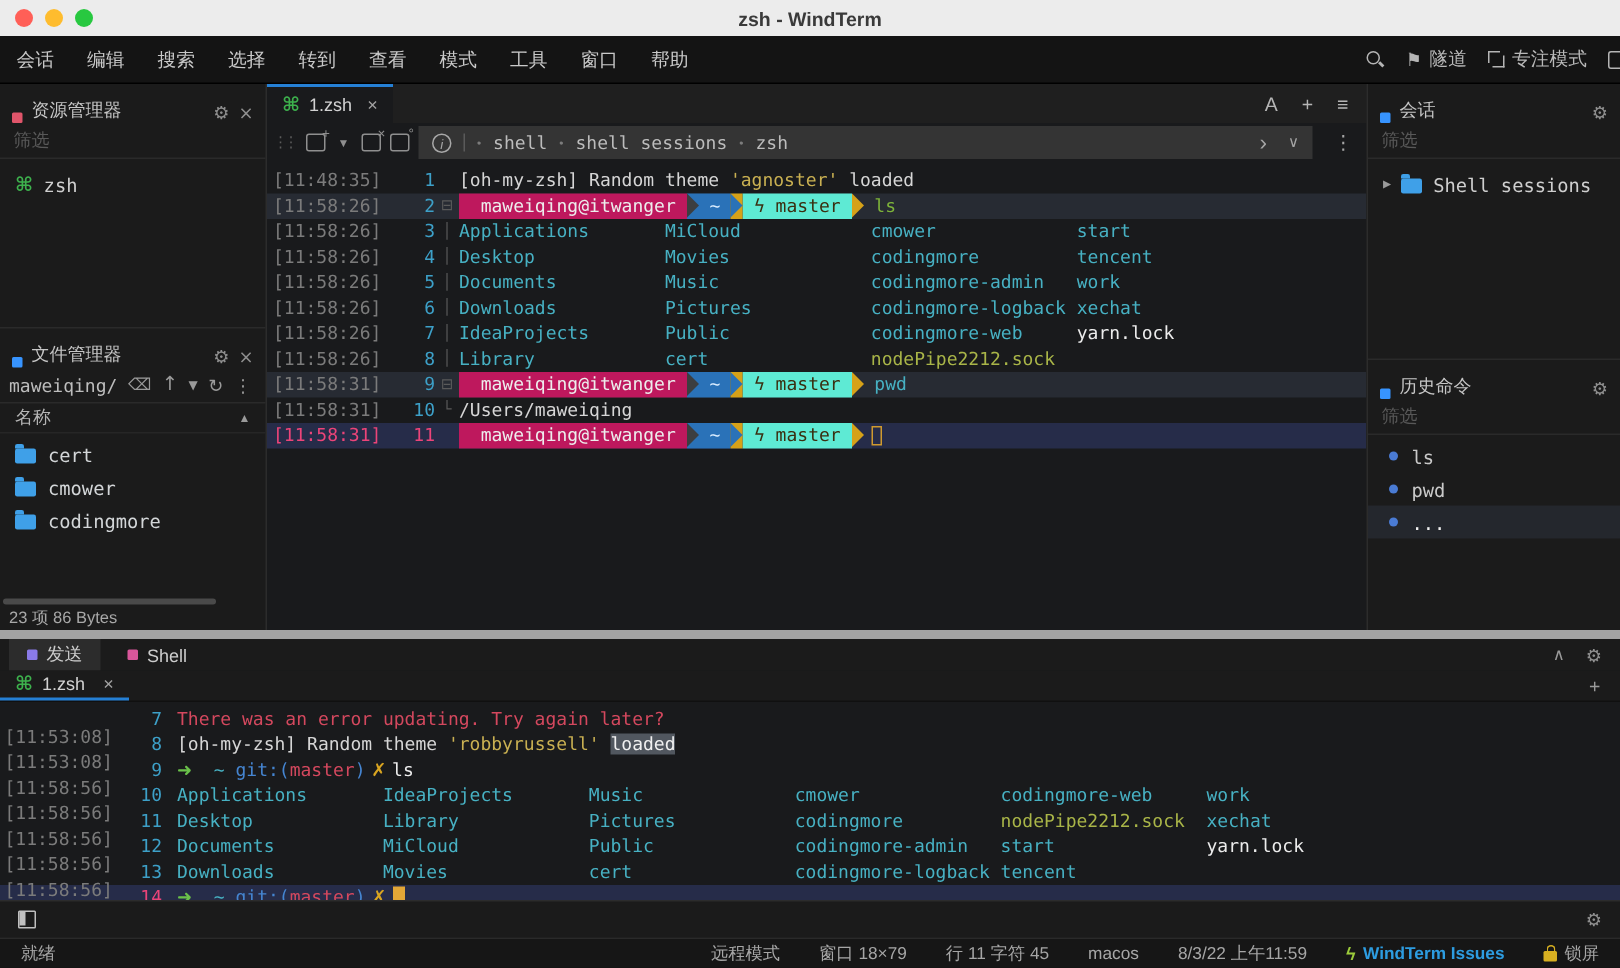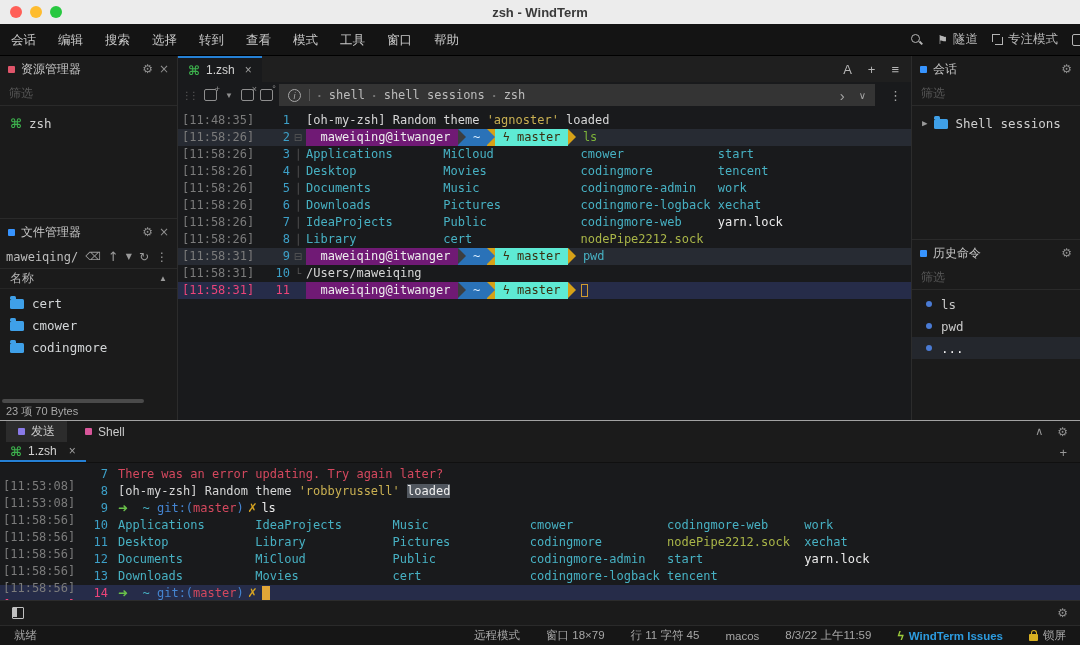--- a/index.html
+++ b/index.html
@@ -26,21 +26,21 @@
   .focus-glyph { width:11px; height:11px; position:relative; display:inline-block; }
   .focus-glyph::before { content:''; position:absolute; left:0; top:0; width:7px; height:7px; border-left:1.5px solid #b5b5b5; border-top:1.5px solid #b5b5b5; }
   .focus-glyph::after { content:''; position:absolute; right:0; bottom:0; width:7px; height:7px; border-right:1.5px solid #b5b5b5; border-bottom:1.5px solid #b5b5b5; }
   .partial-icon { width:12px; height:12px; border:1.5px solid #b5b5b5; border-radius:2px; margin-right:-8px; }
 
   
   .workspace { flex:none; height:364px; display:flex; }
   .sidepanel { background:#1b1b1b; display:flex; flex-direction:column; }
   .left-col { width:178px; border-right:1px solid #2c2c2c; }
   .right-col { width:169px; border-left:1px solid #2c2c2c; }
-  .panel-header { height:26px; display:flex; align-items:center; gap:6px; padding:0 8px; color:#c6c6c6; font-size:12px; flex:none; }
+  .panel-header { height:26px; display:flex; align-items:flex-end; gap:6px; padding:0 8px; color:#c6c6c6; font-size:12px; flex:none; }
   .sq { width:7px; height:7px; border-radius:1px; flex:none; }
   .ph-spacer { flex:1; }
   .ph-ico { color:#8f8f8f; font-size:12px; font-family:"DejaVu Sans",sans-serif; }
   .filter { height:24px; border-bottom:1px solid #2a2a2a; color:#585858; font-size:12px; line-height:23px; padding:0 9px; flex:none; }
   .tree-item { height:22px; display:flex; align-items:center; gap:7px; padding:0 10px; color:#cfcfcf; font-size:12.5px; font-family:"DejaVu Sans Mono",monospace; }
   .cmd-ico { color:#3db14d; font-size:13px; font-family:"DejaVu Sans",sans-serif; font-weight:bold; }
   .folder { width:14px; height:10px; background:#3fa0e8; border-radius:1.5px; position:relative; flex:none; margin-top:2px; }
   .folder::before { content:''; position:absolute; top:-3px; left:0; width:6px; height:3px; background:#3fa0e8; border-radius:1.5px 1.5px 0 0; }
   .twisty { color:#9a9a9a; font-size:9px; }
   
@@ -87,30 +87,30 @@
   .g-fold { width:16px; flex:none; text-align:center; color:#5a5a5a; font-size:10px; font-family:"DejaVu Sans",sans-serif; }
   .pink { color:#ec4479 !important; }
   .t-body { flex:1; min-width:0; }
   .sg { white-space:pre; }
   .fg{color:#d6d6d6} .wht{color:#ececec} .cyn{color:#47b1c3} .yel{color:#c9b052}
   .grn{color:#7db33a} .red{color:#d4485e} .blu{color:#4585d1} .sock{color:#a9b548}
   .sel{background:#51575f;color:#f0f0f0}
   .yelx{color:#d9a521;font-family:"DejaVu Sans",sans-serif}
   .parr{color:#6ac14a;font-family:"DejaVu Sans",sans-serif;font-weight:bold}
   .pu,.pd,.pg { display:inline-block; height:17px; }
-  .pu{background:#701a75;color:#ededed} .pd{background:#2a72b8;color:#d9ecff} .pg{background:#5eead4;color:#3a2f10}
+  .pu{background:#be185d;color:#ededed} .pd{background:#2a72b8;color:#d9ecff} .pg{background:#5eead4;color:#3a2f10}
   .arr { display:inline-block; width:8px; height:17px; vertical-align:top; position:relative; }
   .arr::before { content:''; position:absolute; left:0; top:0; width:0; height:0;
     border-top:8.5px solid transparent; border-bottom:8.5px solid transparent; border-left:8px solid var(--from); }
   .a1{background:#2a72b8;--from:#3c3e40} .a2{background:#d6a118;--from:#2a72b8} .a3{--from:#d6a118}
   .curH{display:inline-block;width:7px;height:13px;border:1px solid #cf9a2f;vertical-align:middle;margin-left:5px}
   .curB{display:inline-block;width:8px;height:15px;background:#e2a637;vertical-align:middle;margin-left:4px}
 
   
-  .bottom-pane { flex:none; height:180px; background:#191a1c; border-top:1px solid #a3a3a3; display:flex; flex-direction:column; }
+  .bottom-pane { flex:none; height:180px; background:#191a1c; border-top:6px solid #a3a3a3; display:flex; flex-direction:column; }
   .bp-row1 { height:21px; display:flex; align-items:stretch; background:#1b1b1b; flex:none; }
   .bp-tab { display:flex; align-items:center; gap:6px; padding:0 12px; color:#cccccc; font-size:12px; margin-left:6px; }
   .bp-tab.active { background:#2c2c2c; }
   .bp-right1 { margin-left:auto; display:flex; align-items:center; gap:14px; color:#9a9a9a; font-size:11px; padding-right:12px; }
   .bp-row2 { height:21px; display:flex; align-items:stretch; background:#1b1b1b; border-bottom:1px solid #101010; flex:none; }
   .bp-termtab { display:flex; align-items:center; gap:6px; padding:0 10px; color:#d2d2d2; font-size:12px; border-bottom:2px solid #2580d5; }
   .bp-right2 { margin-left:auto; display:flex; align-items:center; color:#9a9a9a; font-size:13px; padding-right:13px; }
   .term-bottom { padding-top:3px; }
   .term-bottom .g-ts { width:84px; padding-left:3px;margin-top:12px; }
   .term-bottom .g-num { width:24px; }
@@ -217,21 +217,21 @@
             <span class="">cmower</span>
           </div>
           <div class="file-row">
             <span class="folder"></span>
             <span class="">codingmore</span>
           </div>
         </div>
       <div class="hscroll">
           <div class="thumb"></div>
         </div>
-      <div class="fm-footer">23 项 70 Bytes</div>
+      <div class="fm-footer">23 项 86 Bytes</div>
     </div>
 
     <div class="main-col">
       <div class="tabbar">
         <div class="tab">
           <span class="cmd-ico">⌘</span>
           <span>1.zsh</span>
           <span class="close">×</span>
         </div>
         <div class="tabbar-right">

